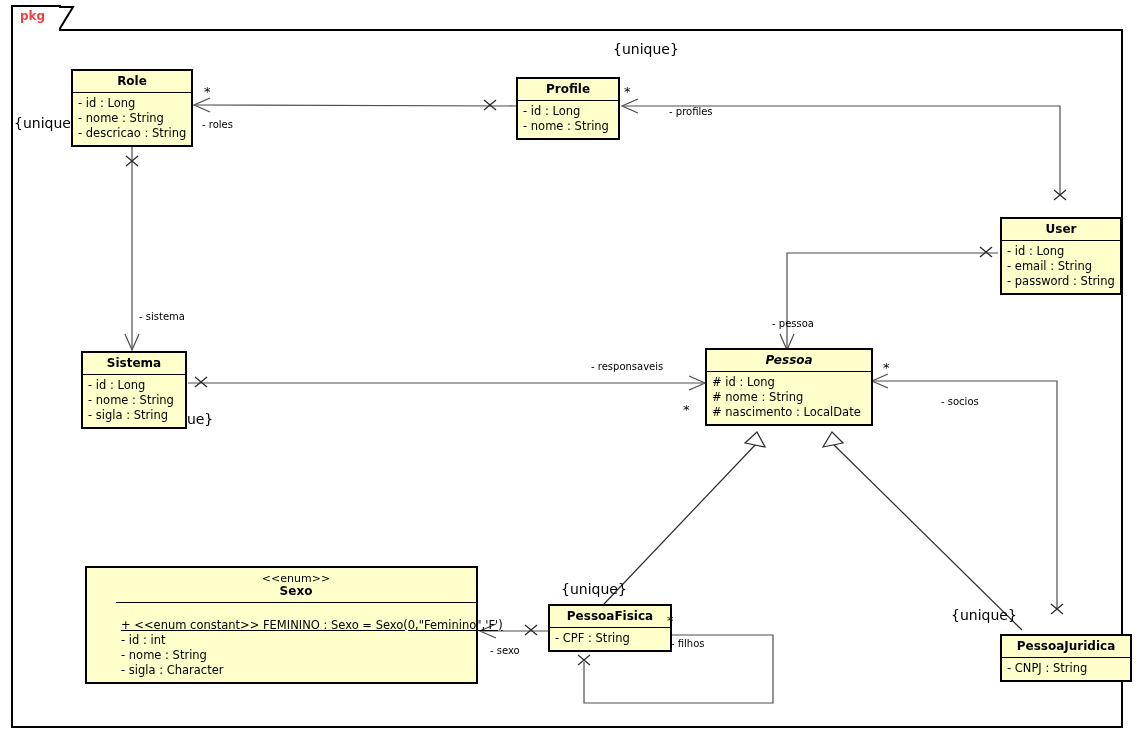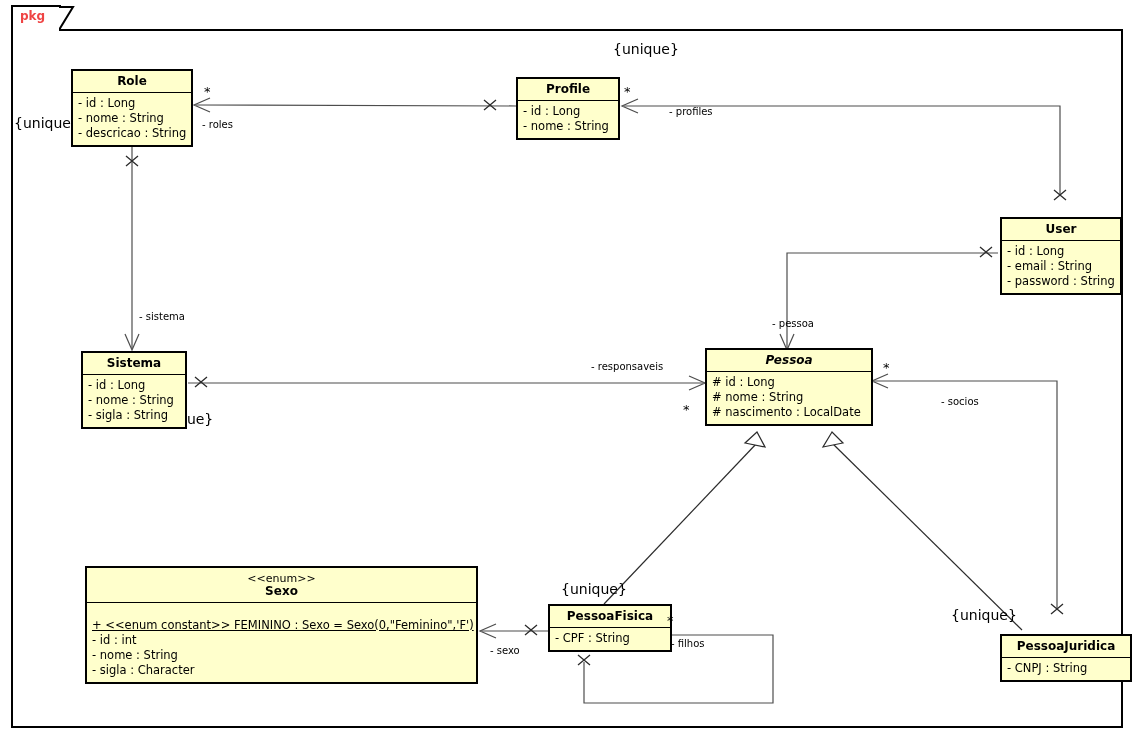--- a/index.html
+++ b/index.html
@@ -238,21 +238,21 @@
 
   <div class="uml-class" style="left:705px; top:348px; width:168px;">
     <div class="uml-name abstract">Pessoa</div>
     <div class="uml-attrs">
       <div># id : Long</div>
       <div># nome : String</div>
       <div># nascimento : LocalDate</div>
     </div>
   </div>
 
-  <div class="uml-class" style="left:85px; top:566px; width:393px;">
+  <div class="uml-class" style="left:85px; top:566px; width:393px;padding-left:29px;">
     <div class="uml-name">
       <span class="stereo">&lt;&lt;enum&gt;&gt;</span>
       <span>Sexo</span>
     </div>
     <div class="uml-attrs">
       <div class="static">+ &lt;&lt;enum constant&gt;&gt; FEMININO : Sexo = Sexo(0,"Feminino",'F')</div>
       <div>- id : int</div>
       <div>- nome : String</div>
       <div>- sigla : Character</div>
     </div>

